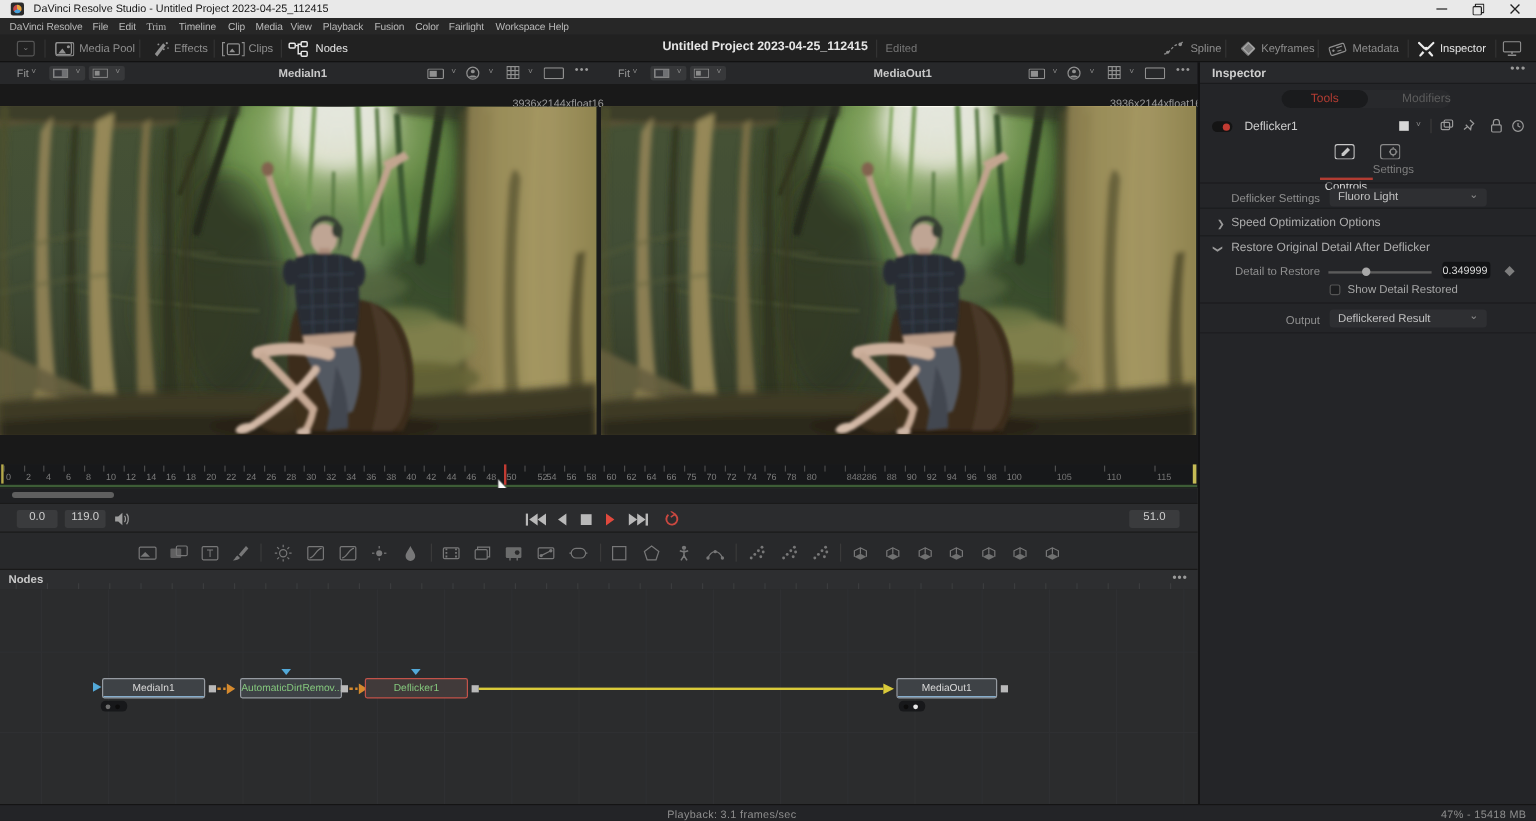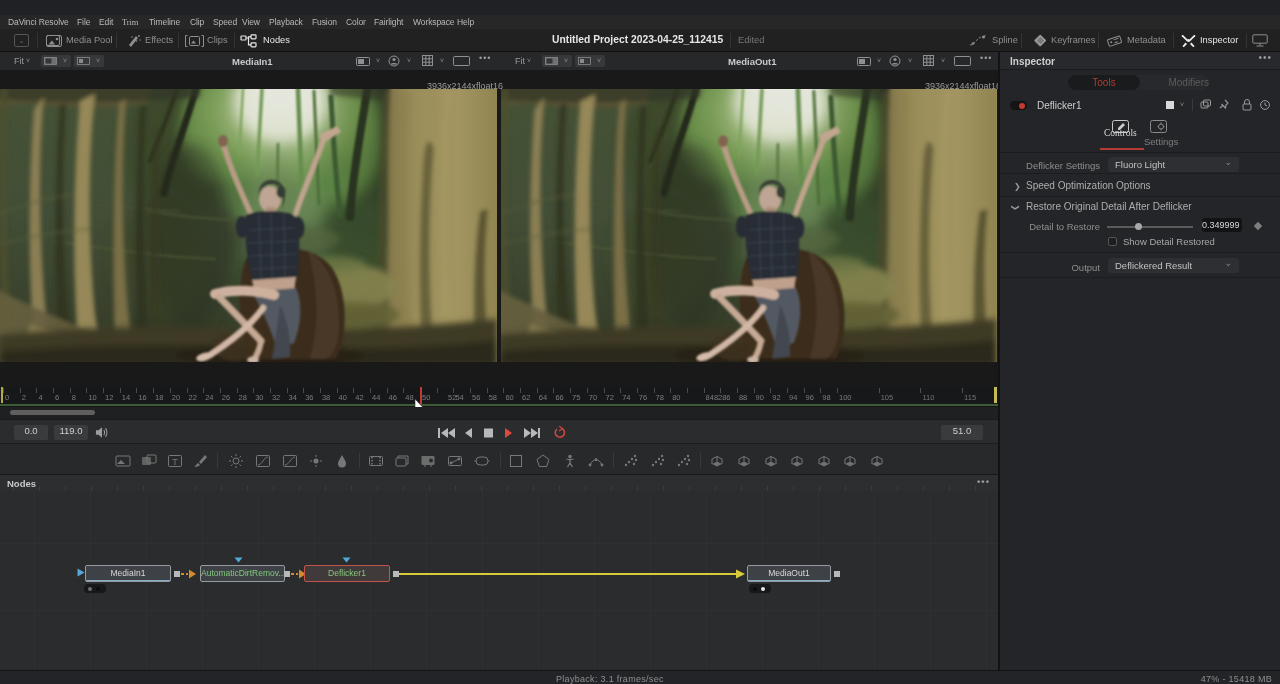--- a/index.html
+++ b/index.html
@@ -219,29 +219,41 @@
     <path d="M261,252 C260,259 258,264 255,269" stroke="#d8b7a2" stroke-width="6" fill="none" stroke-linecap="round"></path>
     <ellipse cx="204" cy="268" rx="8" ry="4" fill="#e8ccba" transform="rotate(-16 204 268)"></ellipse>
     <ellipse cx="253" cy="271" rx="6" ry="3.5" fill="#e0c4b2"></ellipse>
   </g>
   <rect width="497" height="273" fill="#1a1f14" opacity="0.09"></rect>
 </symbol>
 </defs>
 </svg>
 <div id="page">
 
+  <div id="titlebar" class="abs">
+    <div id="appicon"></div>
+    <div class="ttext">DaVinci Resolve Studio - Untitled Project 2023-04-25_112415</div>
+    <div style="position:absolute;left:1197px;top:7px;width:9px;height:1.2px;background:#222;"></div>
+    <svg style="position:absolute;left:1227px;top:2.5px" width="10" height="10" viewBox="0 0 10 10" fill="none" stroke="#222" stroke-width="1">
+        <rect x="0.5" y="2.5" width="7" height="7" rx="1"></rect>
+        <path d="M2.5,2.5 V1 a0.5,0.5 0 0 1 0.5,-0.5 H9 a0.5,0.5 0 0 1 0.5,0.5 V7 a0.5,0.5 0 0 1 -0.5,0.5 H7.5"></path>
+      </svg>
+    <svg style="position:absolute;left:1258px;top:3px" width="9" height="9" viewBox="0 0 9 9" stroke="#222" stroke-width="1.1">
+        <path d="M0.8,0.8 L8.2,8.2 M8.2,0.8 L0.8,8.2"></path>
+      </svg>
+  </div>
 
   <div id="menubar" class="abs">
     <span style="left:8px;">DaVinci Resolve</span>
     <span style="left:77px;">File</span>
     <span style="left:99px;">Edit</span>
     <span style="left:122px;font-family:Liberation Serif, serif;">Trim</span>
     <span style="left:149px;">Timeline</span>
     <span style="left:190px;">Clip</span>
-    <span style="left:213px;">Speed</span>
+    <span style="left:213px;">Media</span>
     <span style="left:242px;">View</span>
     <span style="left:269px;">Playback</span>
     <span style="left:312px;">Fusion</span>
     <span style="left:346px;">Color</span>
     <span style="left:374px;">Fairlight</span>
     <span style="left:413px;">Workspace</span>
     <span style="left:457px;">Help</span>
   </div>
 
   <div id="toolbar" class="abs">
@@ -856,21 +868,21 @@
       </svg>
       <svg style="position:absolute;left:112px;top:68px" width="17" height="13" viewBox="0 0 17 13" fill="none" stroke="#c8c8c8">
         <rect x="0.5" y="0.5" width="16" height="12" rx="2"></rect>
         <path d="M11,3 L13,5 L8,10 L6,10 L6,8 Z" fill="#c8c8c8" stroke="none"></path>
       </svg>
       <svg style="position:absolute;left:150px;top:68px" width="17" height="13" viewBox="0 0 17 13" fill="none" stroke="#8a8a8a">
         <rect x="0.5" y="0.5" width="16" height="12" rx="2"></rect>
         <circle cx="11" cy="6.5" r="2.5"></circle>
         <path d="M11,2.5 V4 M11,9 V10.5 M7.5,6.5 H9 M13,6.5 H14.5" stroke-width="1"></path>
       </svg>
-      <div style="position:absolute;left:104px;top:76px;color:#dadada;font-size:9.5px;font-family:Liberation Serif, serif;">Controls</div>
+      <div style="position:absolute;left:104px;top:98px;color:#dadada;font-size:9.5px;">Controls</div>
       <div style="position:absolute;left:144px;top:84px;color:#7e7e7e;font-size:9.5px;">Settings</div>
       <div style="position:absolute;left:100px;top:96px;width:44px;height:2px;background:#b23c32;"></div>
       <div class="isep" style="top:100px;"></div>
       <div class="ilabel" style="left:0;top:108px;width:100px;">Deflicker Settings</div>
       <div class="idrop" style="top:105px;">Fluoro Light</div>
       <div class="isep" style="top:121px;"></div>
       <div style="position:absolute;left:14px;top:130px;color:#9a9a9a;font-size:8px;">❯</div>
       <div class="sechead" style="left:26px;top:128px;">Speed Optimization Options</div>
       <div class="isep" style="top:144px;"></div>
       <div style="position:absolute;left:12px;top:151px;color:#9a9a9a;font-size:8px;transform:rotate(90deg);">❯</div>

